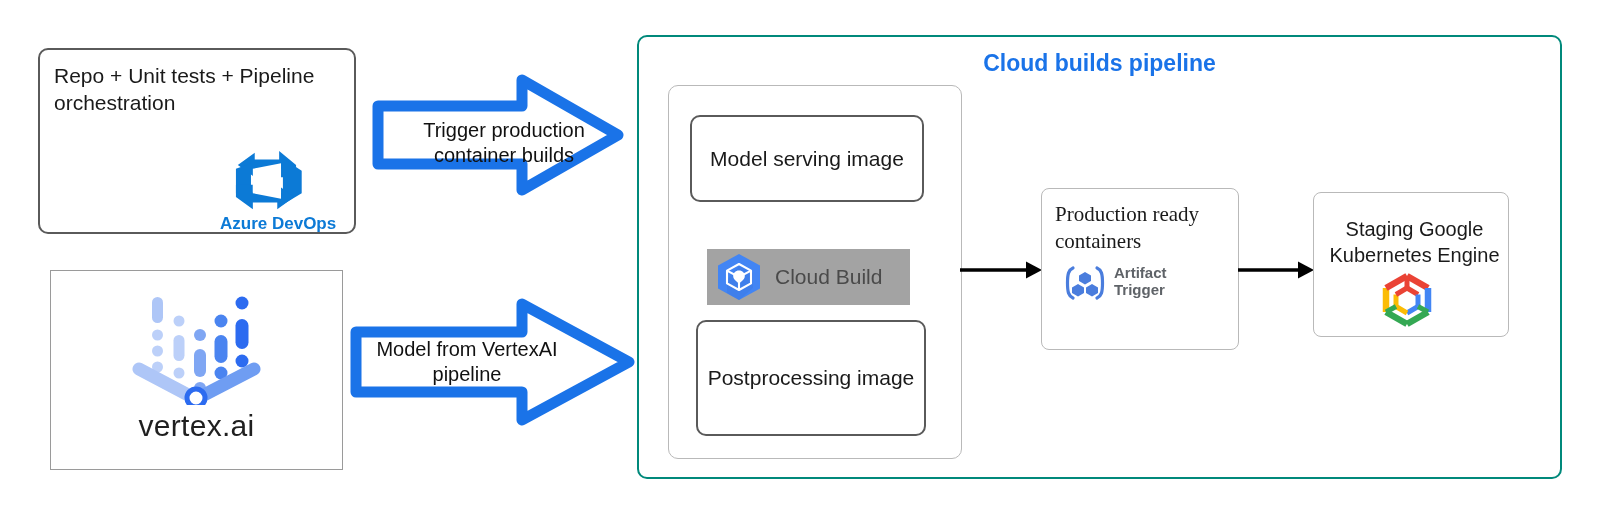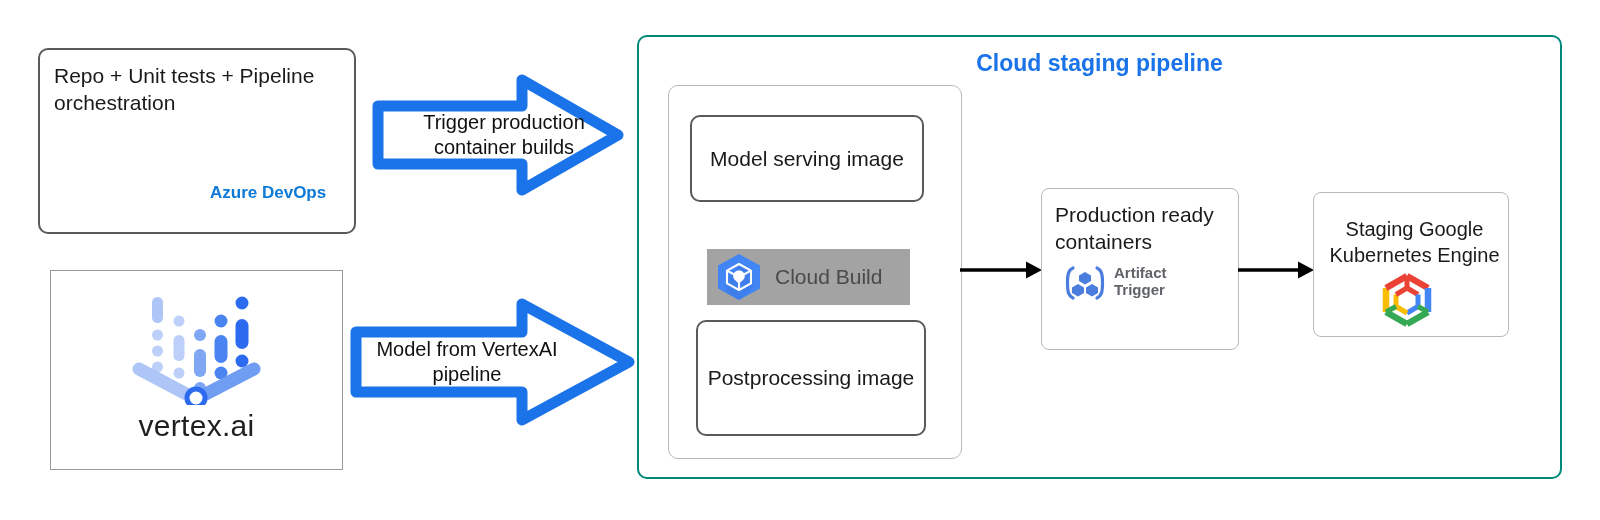--- a/index.html
+++ b/index.html
@@ -42,26 +42,27 @@
     color: #1a1a1a;
     font-size: 21px;
     line-height: 1.3;
   }
 
   
   #azure-card { left: 38px; top: 48px; width: 318px; height: 186px; }
   #azure-card .box-title { left: 14px; top: 12px; right: 12px; }
   #azure-logo-wrap {
     position: absolute;
-    left: 170px;
+    left: 180px;
     top: 100px;
     width: 104px;
     height: 84px;
     display: flex;
-    align-items: center;
+    flex-direction: column;
+    align-items: flex-start;
   }
   #azure-word {
     color: #0c7ad6;
     font-size: 17px;
     font-weight: bold;
     margin-top: 2px;
     white-space: nowrap;
   }
 
   
@@ -93,21 +94,21 @@
     height: 100%;
     display: flex;
     align-items: center;
     justify-content: center;
     text-align: center;
     font-size: 20px;
     line-height: 1.25;
     color: #111111;
   }
   #arrow-trigger { left: 372px; top: 72px; width: 252px; height: 126px; }
-  #arrow-trigger .arrow-label { left: 12px; top: 8px; width: 184px; height: 110px; padding-left: 28px; }
+  #arrow-trigger .arrow-label { left: 12px; top: 16px; width: 184px; height: 110px; padding-left: 28px; }
   #arrow-model { left: 350px; top: 296px; width: 285px; height: 132px; }
   #arrow-model .arrow-label { left: 14px; top: 10px; width: 206px; height: 112px; }
 
   
   #pipeline-container {
     position: absolute;
     left: 637px; top: 35px;
     width: 925px; height: 444px;
     box-sizing: border-box;
     border: 2.2px solid #00897b;
@@ -153,21 +154,21 @@
     box-sizing: border-box;
   }
   #cloudbuild-label {
     font-size: 21px;
     color: #4a4a4a;
     white-space: nowrap;
   }
 
   
   #artifact-box { left: 1041px; top: 188px; width: 198px; height: 162px; border-radius: 8px; }
-  #artifact-box .box-title { left: 13px; top: 12px; right: 12px; }
+  #artifact-box .box-title { left: 13px; top: 12px; right: 12px; font-family: Liberation Serif, serif; }
   #artifact-logo-row {
     position: absolute;
     left: 22px; top: 76px;
     display: flex; align-items: flex-start; gap: 8px;
   }
   #artifact-logo-text {
     font-size: 15px;
     line-height: 1.1;
     color: #5f6368;
     font-weight: bold;
@@ -252,21 +253,21 @@
   </div>
 
   <div class="block-arrow" id="arrow-model">
     <svg width="285" height="132" viewBox="0 0 285 132">
       <path d="M6 36 L172 36 L172 8 L279 66 L172 124 L172 96 L6 96 Z" fill="#ffffff" stroke="#1a73e8" stroke-width="11" stroke-linejoin="round"></path>
     </svg>
     <div class="arrow-label">Model from VertexAI pipeline</div>
   </div>
 
   <div id="pipeline-container">
-    <div id="pipeline-title">Cloud staging pipeline</div>
+    <div id="pipeline-title">Cloud builds pipeline</div>
   </div>
 
   <div class="box box-light" id="cloudbuild-group"></div>
 
   <div class="box box-dark" id="model-serving-box">
     <div class="box-title">Model serving image</div>
   </div>
 
   <div id="cloudbuild-badge">
     <svg width="52" height="50" viewBox="0 0 52 50">

